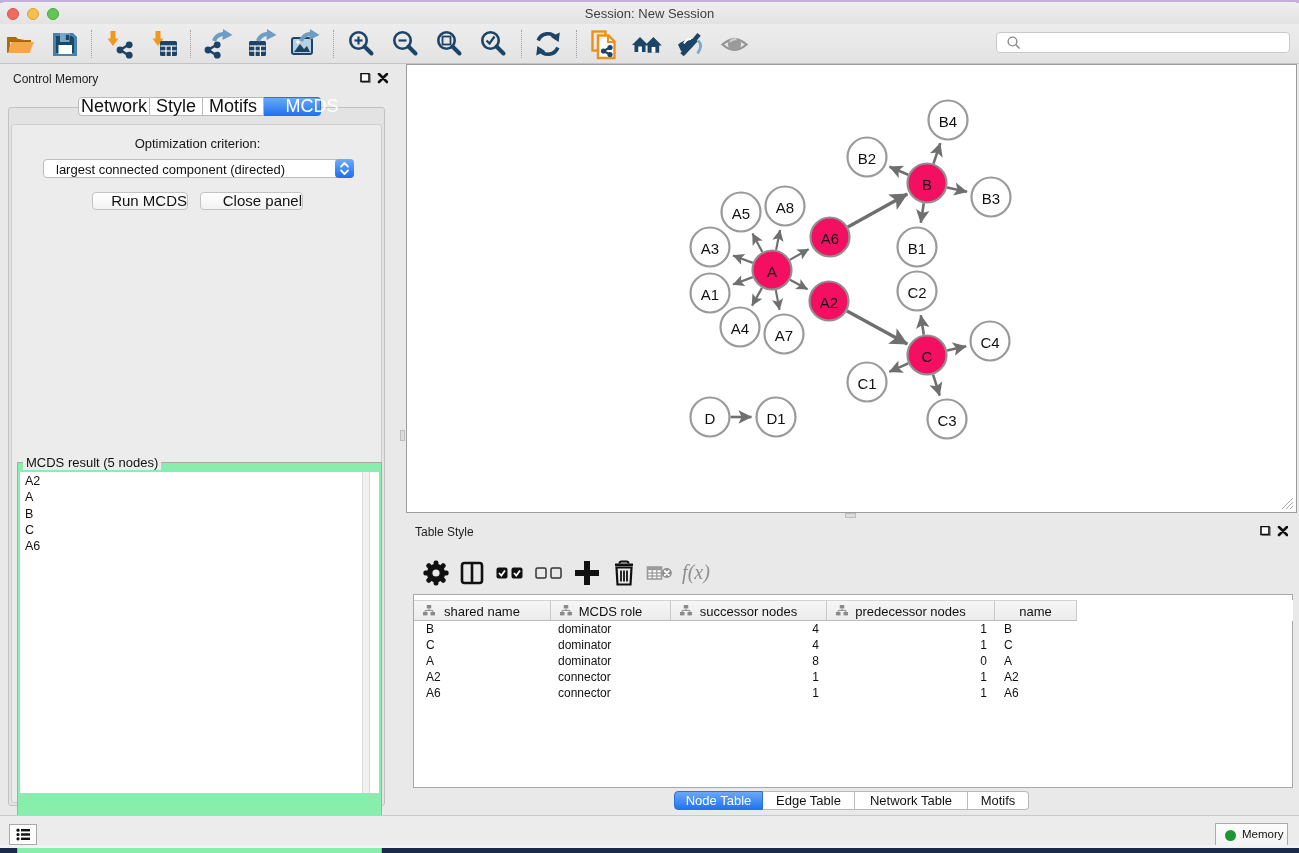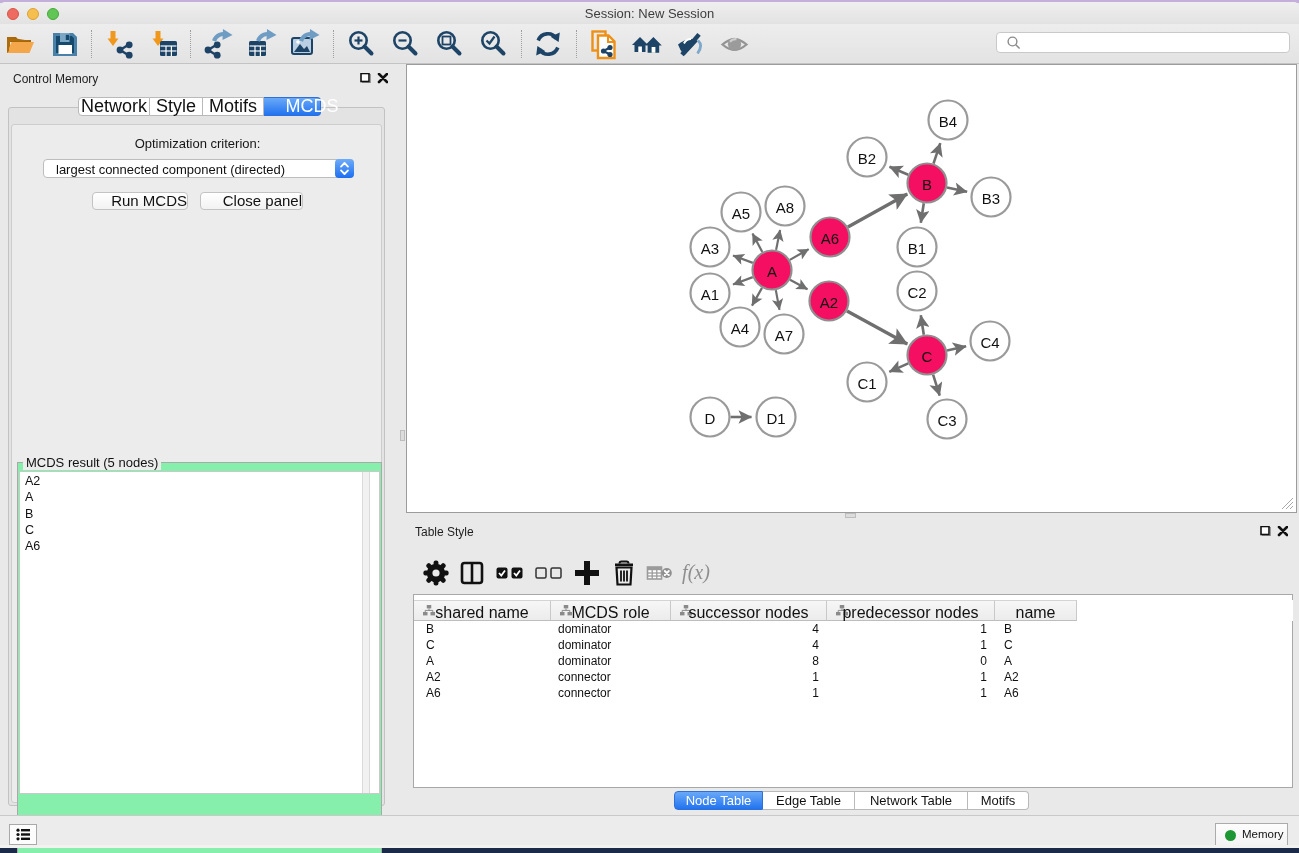--- a/index.html
+++ b/index.html
@@ -35,21 +35,21 @@
 #listbox .item { font-size:12.5px; color:#111; padding:2px 0 0 5px; height:16.3px; }
 #listbox .sb { position:absolute; right:9px; top:0px; bottom:0px; width:8px; background:#f1f1f1; border-left:1px solid #dadada; border-right:1px solid #dadada; }
 
 #netwin { position:absolute; left:406px; top:64px; width:891px; height:449px; background:#fff; border:1px solid #9c9c9c; }
 #nettitle { position:absolute; left:0; top:0; width:100%; height:23px; background:linear-gradient(#ebebeb,#dcdcdc); border-bottom:1px solid #b4b4b4; }
 #nettitle .t { position:absolute; left:0; right:0; top:4px; text-align:center; font-size:13px; color:#2e2e2e; }
 
 #tpanel { position:absolute; left:405px; top:518px; width:894px; height:297px; background:#e9e9e9; }
 #tpanel .hdr { position:absolute; left:10px; top:7px; font-size:12px; color:#1e1e1e; }
 #tablebox { position:absolute; left:413px; top:594px; width:880px; height:194px; background:#fff; border:1px solid #a8a8a8; }
-.th { position:absolute; top:5px; height:21px; background:linear-gradient(#f6f6f6,#ececec); border-right:1px solid #c9c9c9; border-bottom:1px solid #bdbdbd; border-top:1px solid #d4d4d4; font-size:16px; color:#111; }
+.th { position:absolute; top:5px; height:21px; background:linear-gradient(#f6f6f6,#ececec); border-right:1px solid #c9c9c9; border-bottom:1px solid #bdbdbd; border-top:1px solid #d4d4d4; font-size:13px; color:#111; }
 .th .lbl { position:absolute; left:0; right:0; top:3px; text-align:center; }
 .td { position:absolute; height:16px; font-size:12px; color:#111; }
 #btabs { position:absolute; left:674px; top:791px; height:19px; display:flex; font-size:13px; }
 #btabs .tab { border:1px solid #b9b9b9; border-left:none; background:#fff; color:#111; display:flex; align-items:center; justify-content:center; }
 #btabs .tab.sel { border-radius:4px 0 0 4px; border-left:1px solid #2e6fd9; background:linear-gradient(#6aa9f8,#2173f0); border-color:#2e6fd9; color:#fff; }
 #btabs .tab.last { border-radius:0 4px 4px 0; }
 
 #statusbar { position:absolute; left:0; top:815px; width:1299px; height:30px; background:#ececec; border-top:1px solid #c9c9c9; }
 #listbtn { position:absolute; left:9px; top:8px; width:28px; height:21px; background:#fcfcfc; border:1px solid #a9a9a9; }
 #membtn { position:absolute; right:11px; top:7px; width:73px; height:23px; background:linear-gradient(#fdfdfd,#f3f3f3); border:1px solid #ababab; font-size:11.5px; color:#111; }

